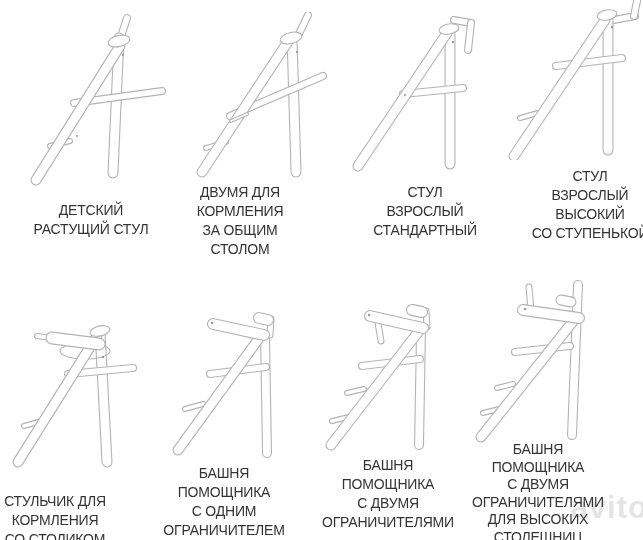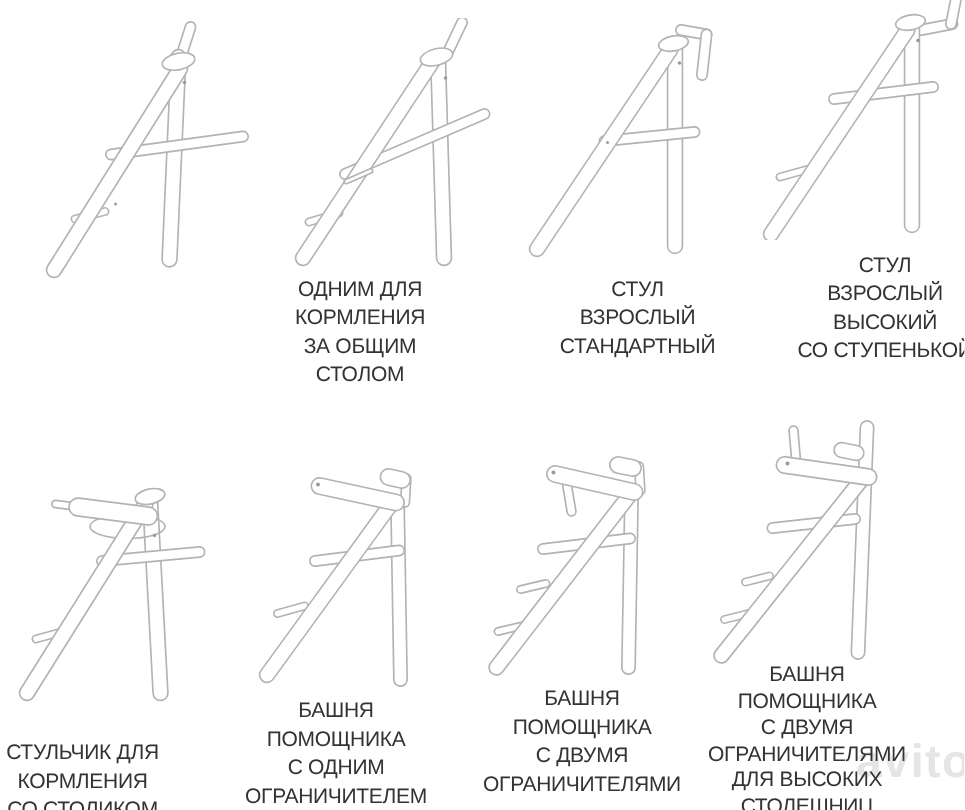--- a/index.html
+++ b/index.html
@@ -171,21 +171,23 @@
       <path class="bar-core" d="M22,113 L38,109" stroke-width="3.8"></path>
     <path class="bar" d="M8,138 L24,134" stroke-width="6"></path>
       <path class="bar-core" d="M8,138 L24,134" stroke-width="3.8"></path>
     <path class="bar" d="M100,44 L6,162" stroke-width="11"></path>
       <path class="bar-core" d="M100,44 L6,162" stroke-width="8.8"></path>
     <path class="bar" d="M48,35 L104,43" stroke-width="12"></path>
       <path class="bar-core" d="M48,35 L104,43" stroke-width="9.8"></path>
     <circle class="dot" cx="50" cy="34" r="1.3"></circle>
   </svg>
 
-  <div class="caption" style="left:165px;top:183px;width:150px">ОДНИМ ДЛЯ
+  <div class="caption" style="left:16px;top:201px;width:150px">ДЕТСКИЙ
+РАСТУЩИЙ СТУЛ</div>
+  <div class="caption" style="left:165px;top:183px;width:150px">ДВУМЯ ДЛЯ
 КОРМЛЕНИЯ
 ЗА ОБЩИМ
 СТОЛОМ</div>
   <div class="caption" style="left:350px;top:183px;width:150px">СТУЛ
 ВЗРОСЛЫЙ
 СТАНДАРТНЫЙ</div>
   <div class="caption" style="left:512px;top:167px;width:156px">СТУЛ
 ВЗРОСЛЫЙ
 ВЫСОКИЙ
 СО СТУПЕНЬКОЙ</div>

